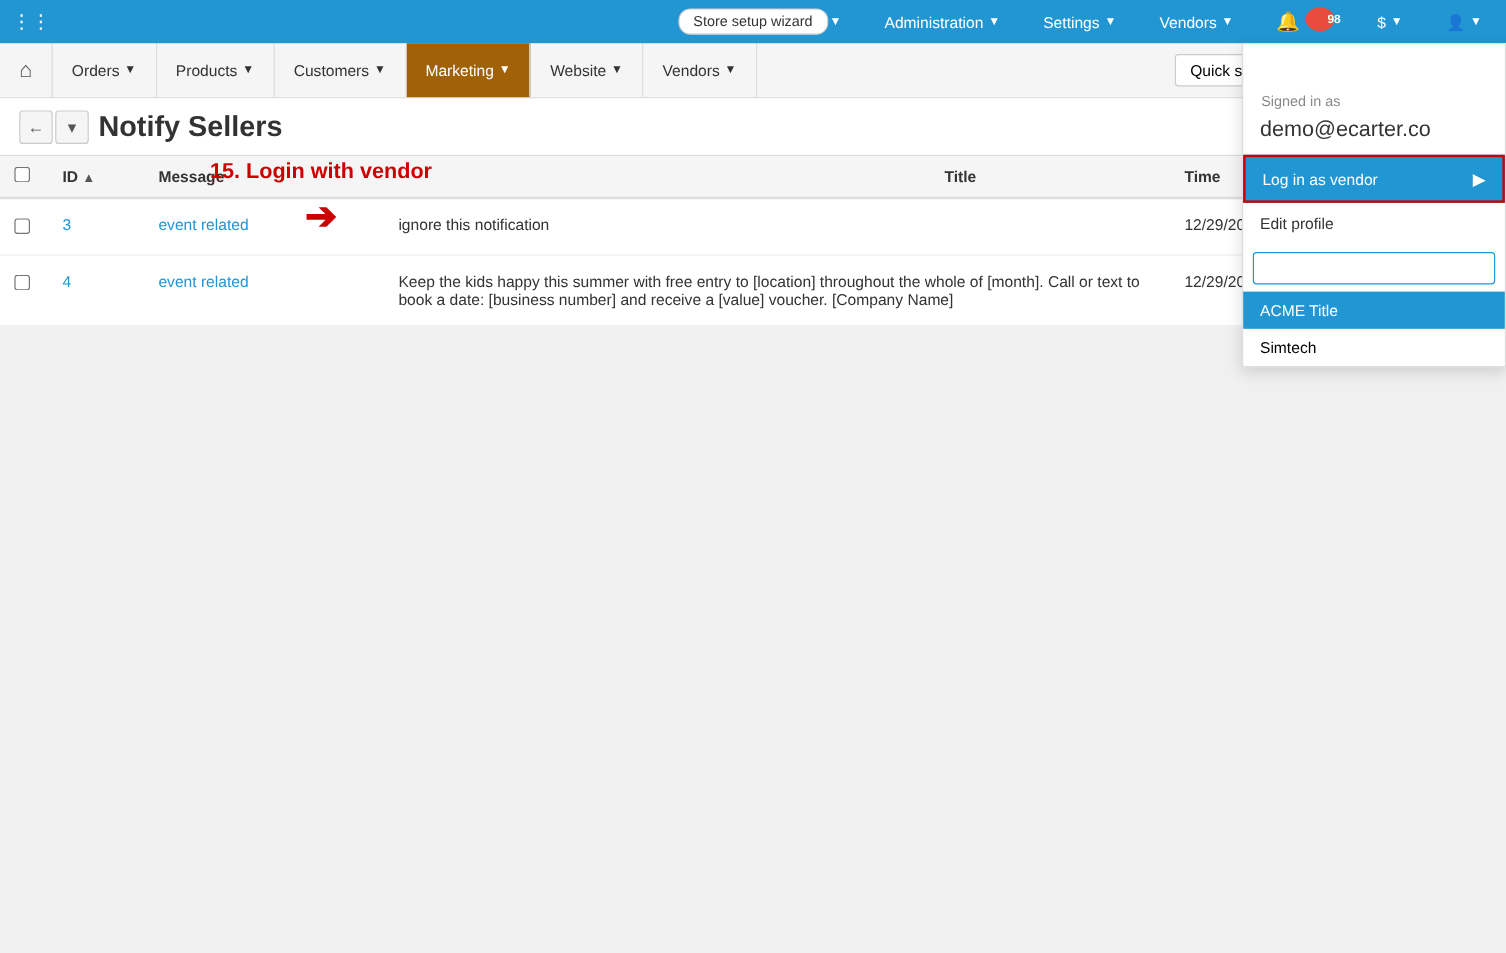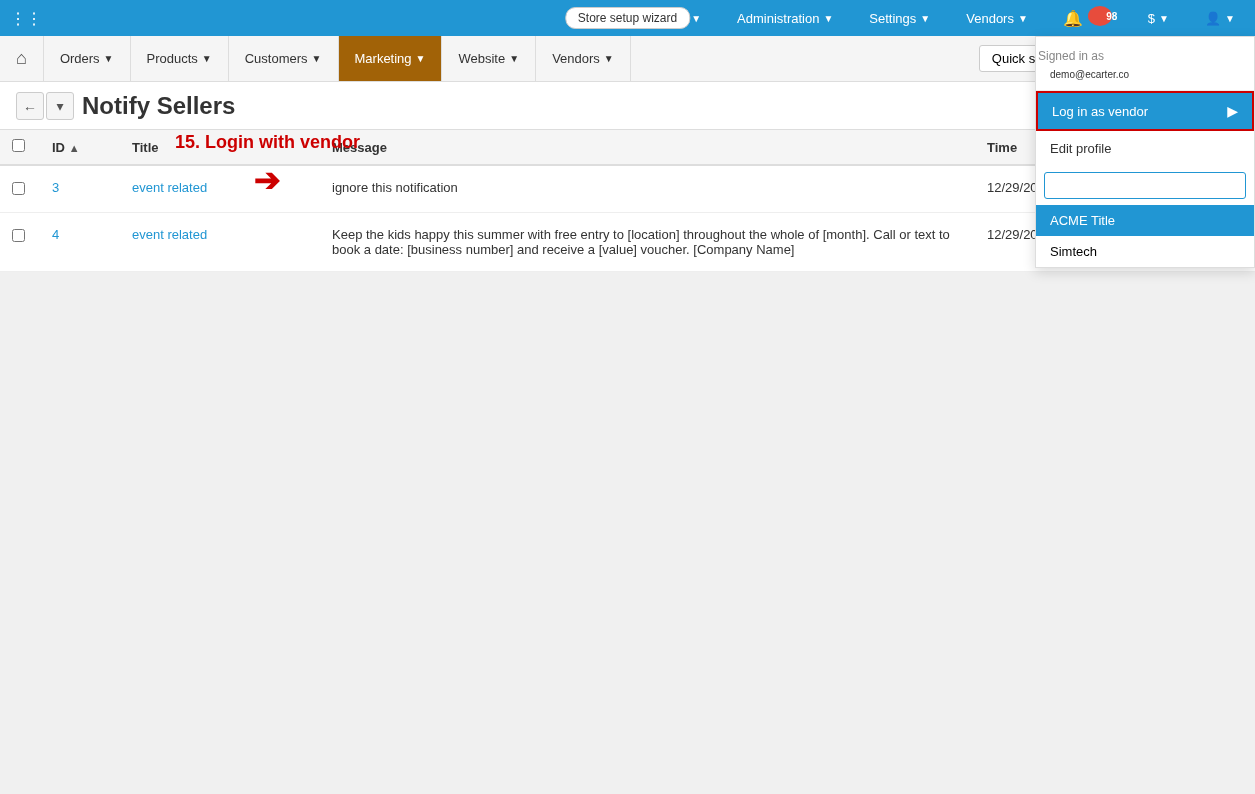--- a/index.html
+++ b/index.html
@@ -227,27 +227,28 @@
       position: absolute;
       top: 36px;
       right: 0;
       width: 220px;
       background: white;
       border: 1px solid #ddd;
       box-shadow: 0 4px 12px rgba(0,0,0,0.15);
       z-index: 1000;
     }
     .dropdown-header {
-      padding: 12px 14px 4px 2px;
+      padding: 12px 14px 4px 15px;
       font-size: 12px;
       color: #888;
+      margin-top: 28px;
     }
     .dropdown-email {
       padding: 2px 14px 10px 14px;
-      font-size: 10px;
+      font-size: 18px;
       color: #333;
       border-bottom: 1px solid #eee;
     }
     .dropdown-item {
       padding: 10px 14px;
       font-size: 13px;
       color: #333;
       cursor: pointer;
       display: flex;
       align-items: center;
@@ -392,22 +393,22 @@
   <div class="table-container">
 
     <div class="table-header">
       <div class="th checkbox-col">
         <input type="checkbox" style="">
       </div>
       <div class="th id-col">
         <span>ID</span>
         <span class="sort-arrow">▲</span>
       </div>
+      <div class="th message-col">Message</div>
       <div class="th title-col">Title</div>
-      <div class="th message-col">Message</div>
       <div class="th time-col">Time</div>
       <div class="th action-col"></div>
     </div>
 
     <div id="table-rows">
         <div class="table-row">
       <div class="td checkbox-col">
         <input type="checkbox" style="">
       </div>
       <div class="td id-col">

